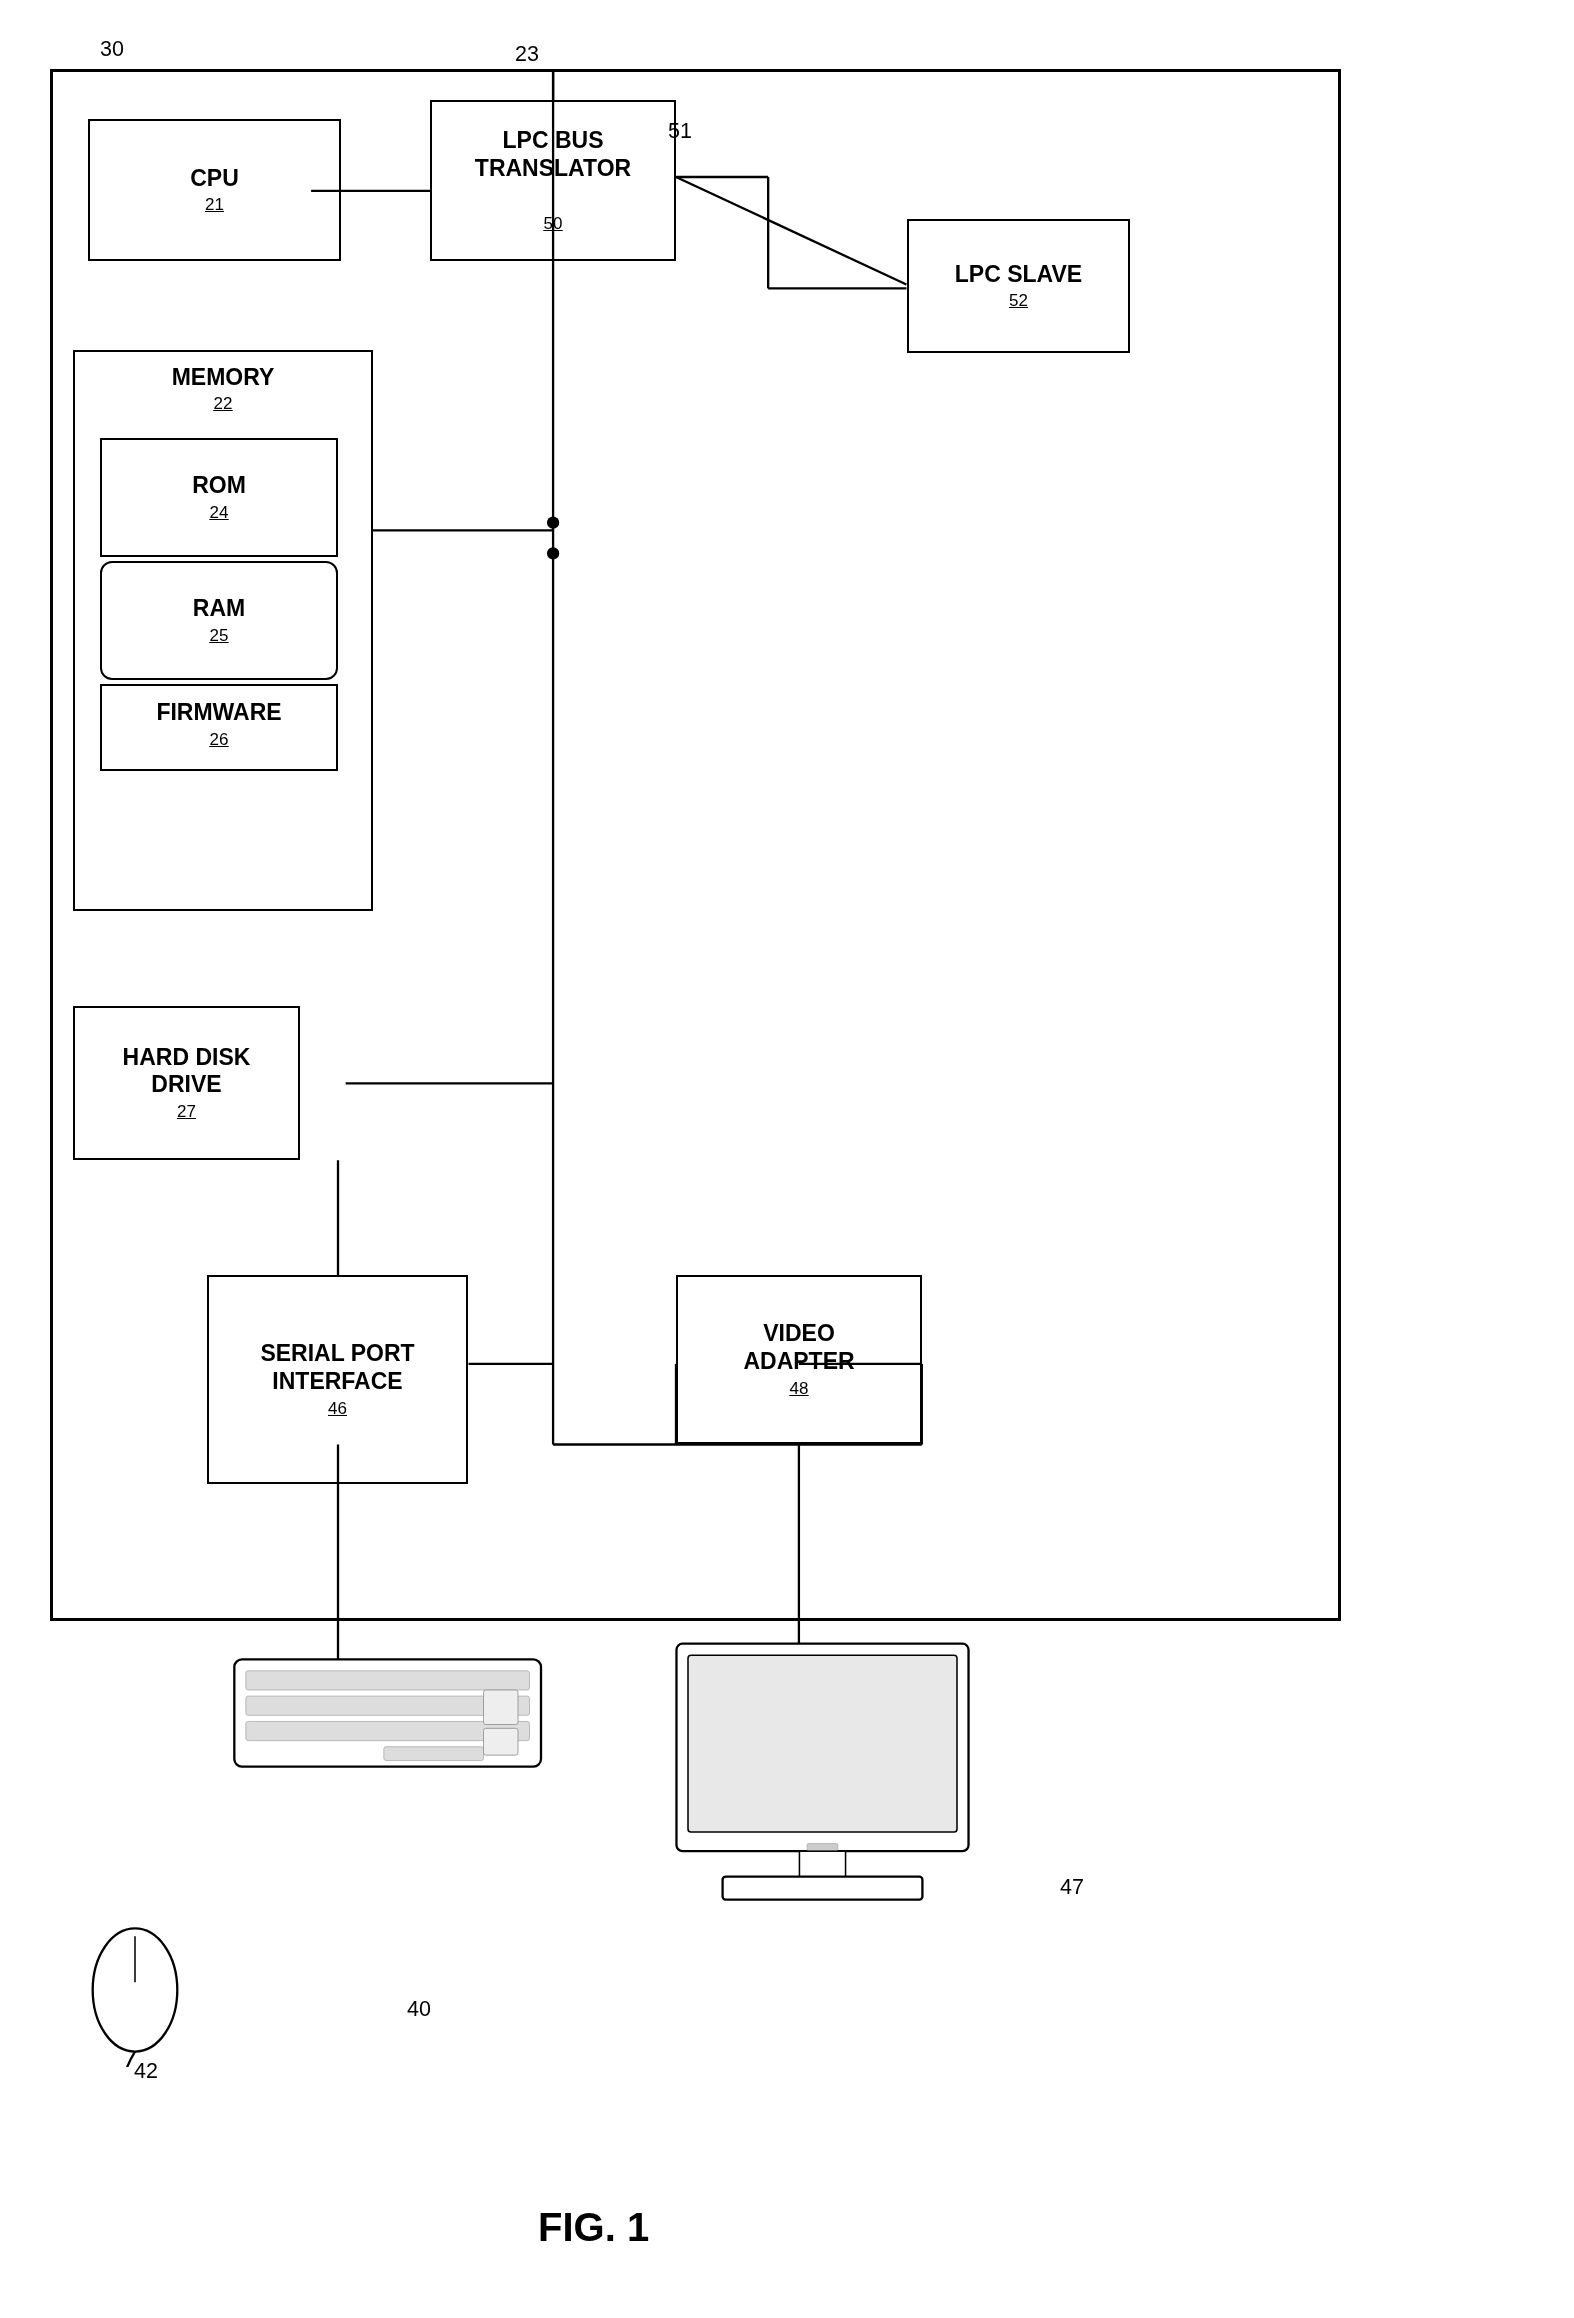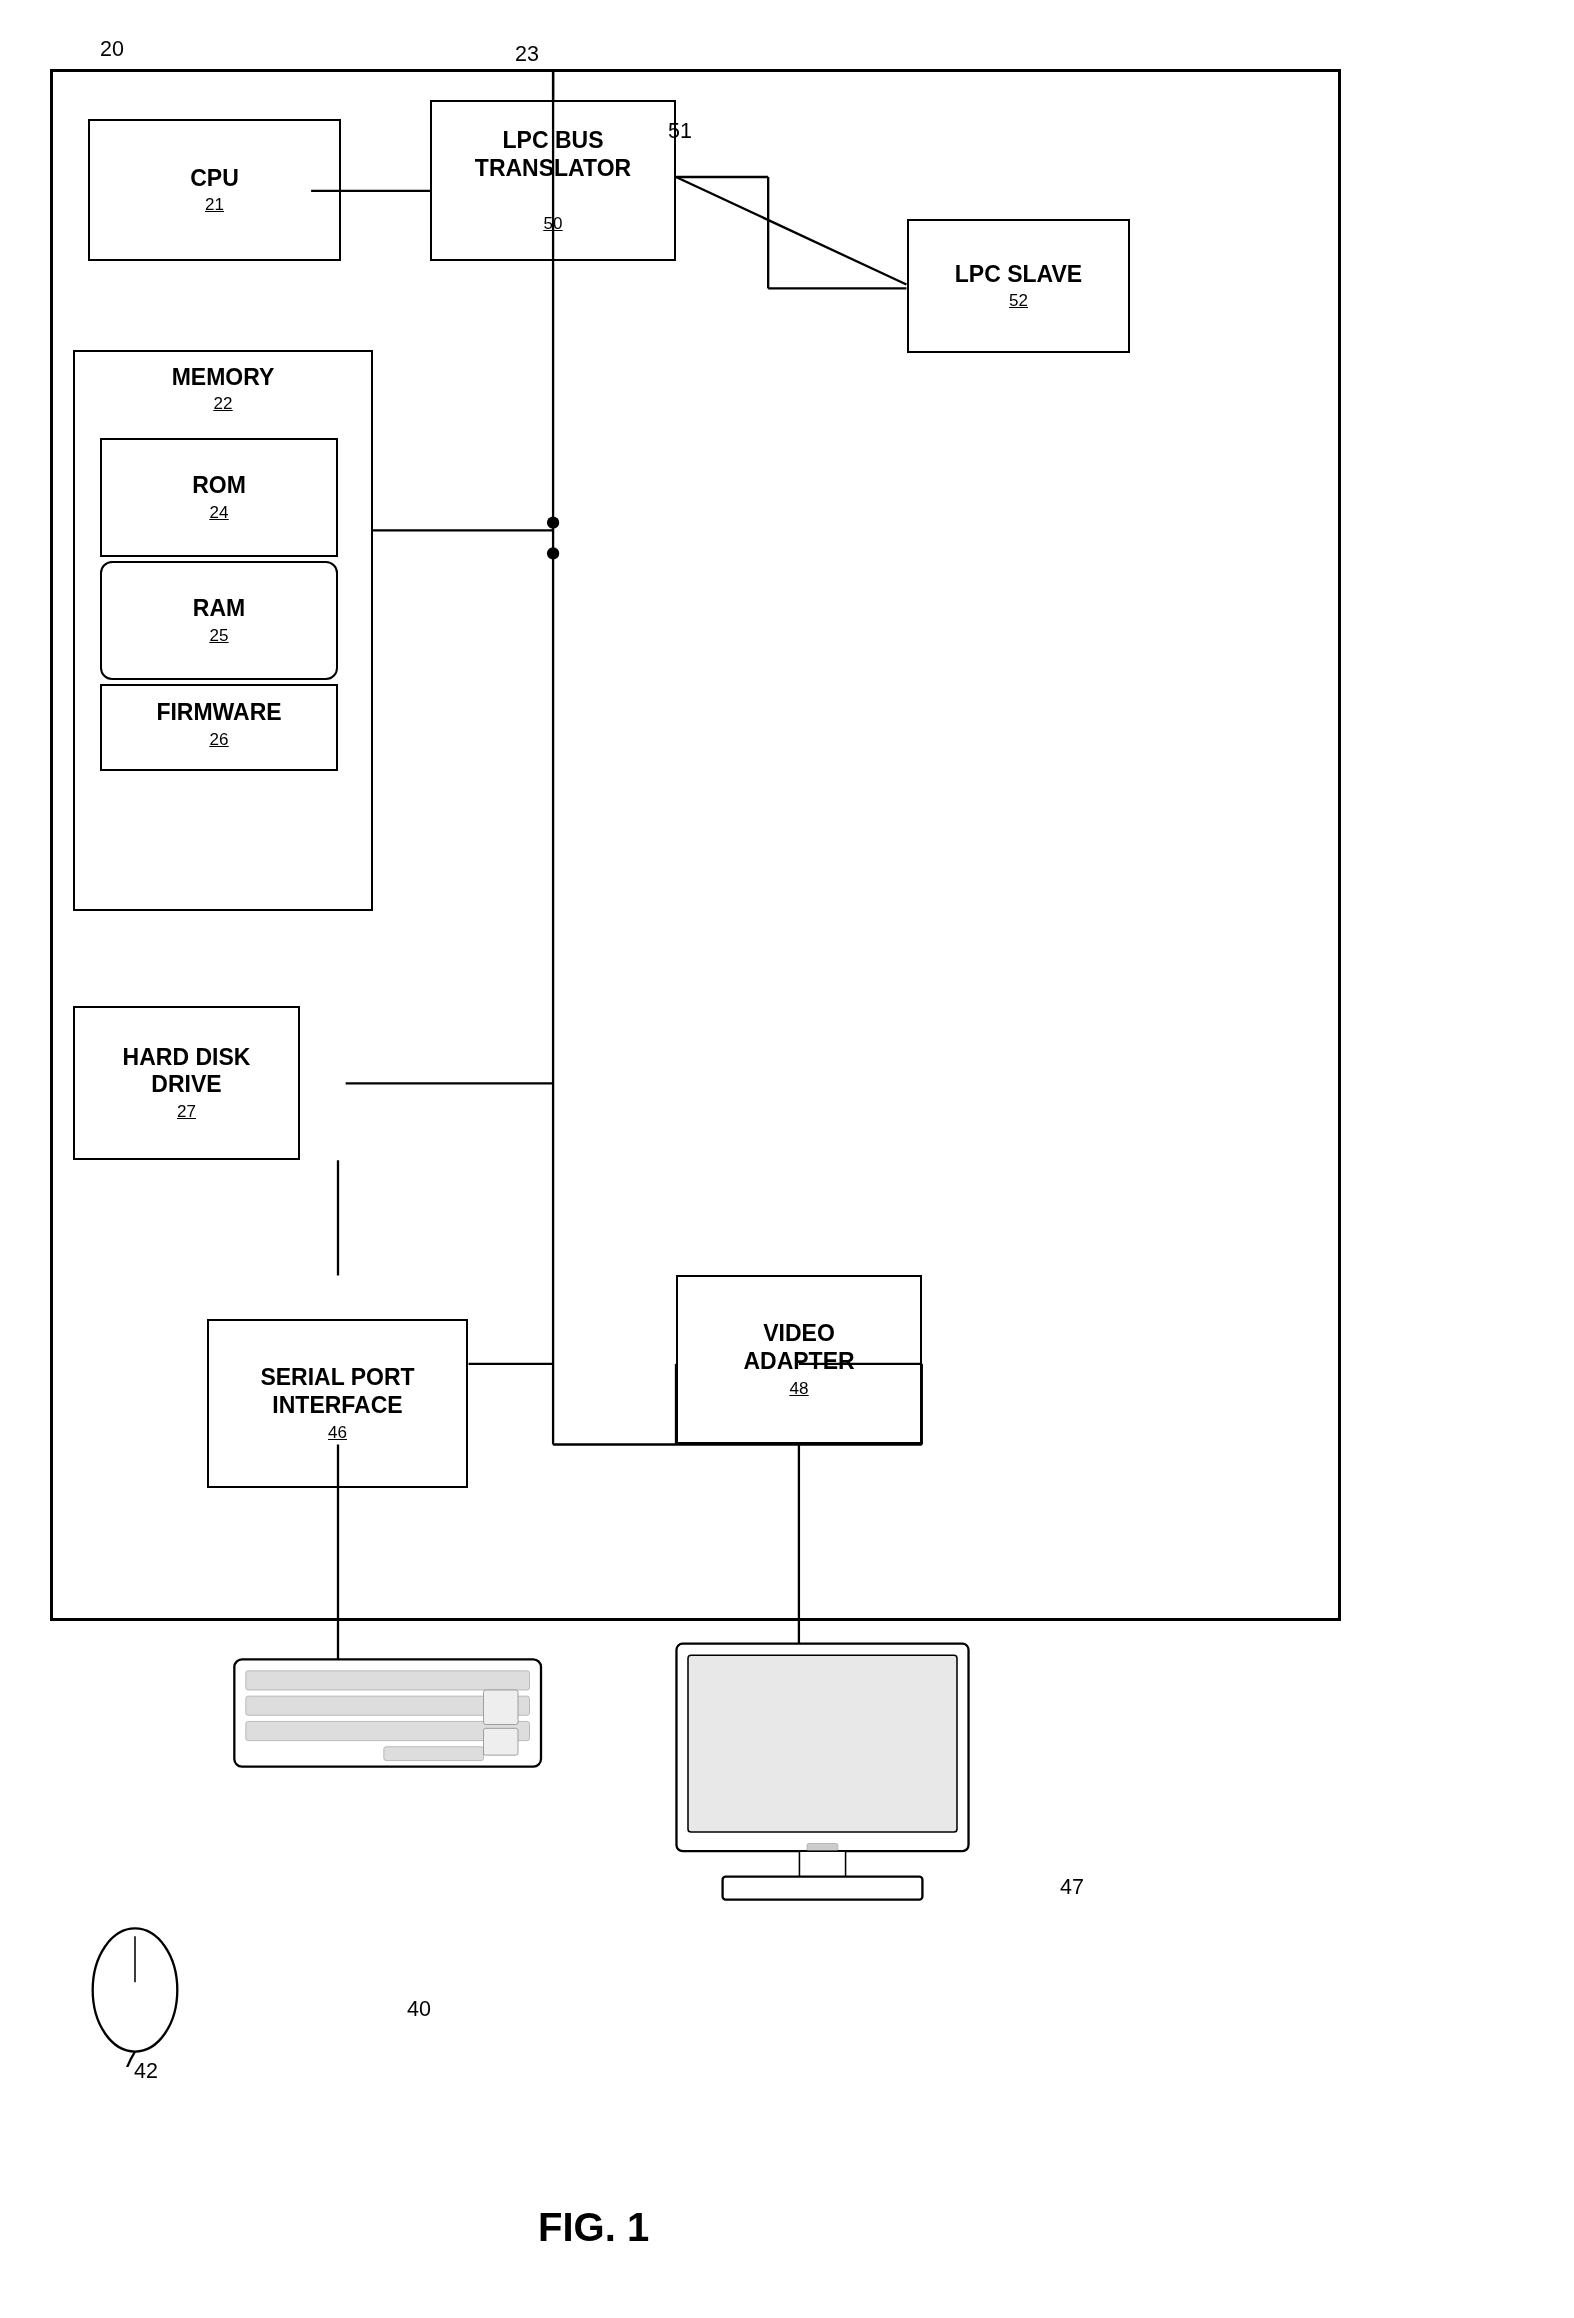--- a/index.html
+++ b/index.html
@@ -64,21 +64,21 @@
       text-decoration: underline;
     }
   </style>
 </head>
 <body>
 
 <div class="diagram-container">
 
   <div class="main-box" style="left:50px; top:69px; width:1291px; height:1552px;"></div>
 
-  <div class="ref-label" style="left:100px; top:37px;">20</div>
+  <div class="ref-label" style="left:100px; top:37px;">30</div>
 
   <div class="box" style="left:88px; top:119px; width:253px; height:142px;align-items:center;">
     <div class="box-title">CPU</div>
     <div class="box-number"><u>21</u></div>
   </div>
 
   <div class="box" style="left:430px; top:100px; width:246px; height:161px;gap:28px;">
     <div class="box-title" style="white-space:pre-line;">LPC BUS
 TRANSLATOR</div>
     <div class="box-number"><u>50</u></div>
@@ -112,21 +112,21 @@
     <div class="box-title">FIRMWARE</div>
     <div class="box-number"><u>26</u></div>
   </div>
 
   <div class="box" style="left:73px; top:1006px; width:227px; height:154px;">
     <div class="box-title" style="white-space:pre-line;">HARD DISK
 DRIVE</div>
     <div class="box-number"><u>27</u></div>
   </div>
 
-  <div class="box" style="left:207px; top:1275px; width:261px; height:169px;margin-top:44px;">
+  <div class="box" style="left:207px; top:1275px; width:261px; height:209px;">
     <div class="box-title" style="white-space:pre-line;">SERIAL PORT
 INTERFACE</div>
     <div class="box-number"><u>46</u></div>
   </div>
 
   <div class="box" style="left:676px; top:1275px; width:246px; height:169px;">
     <div class="box-title" style="white-space:pre-line;">VIDEO
 ADAPTER</div>
     <div class="box-number"><u>48</u></div>
   </div>

